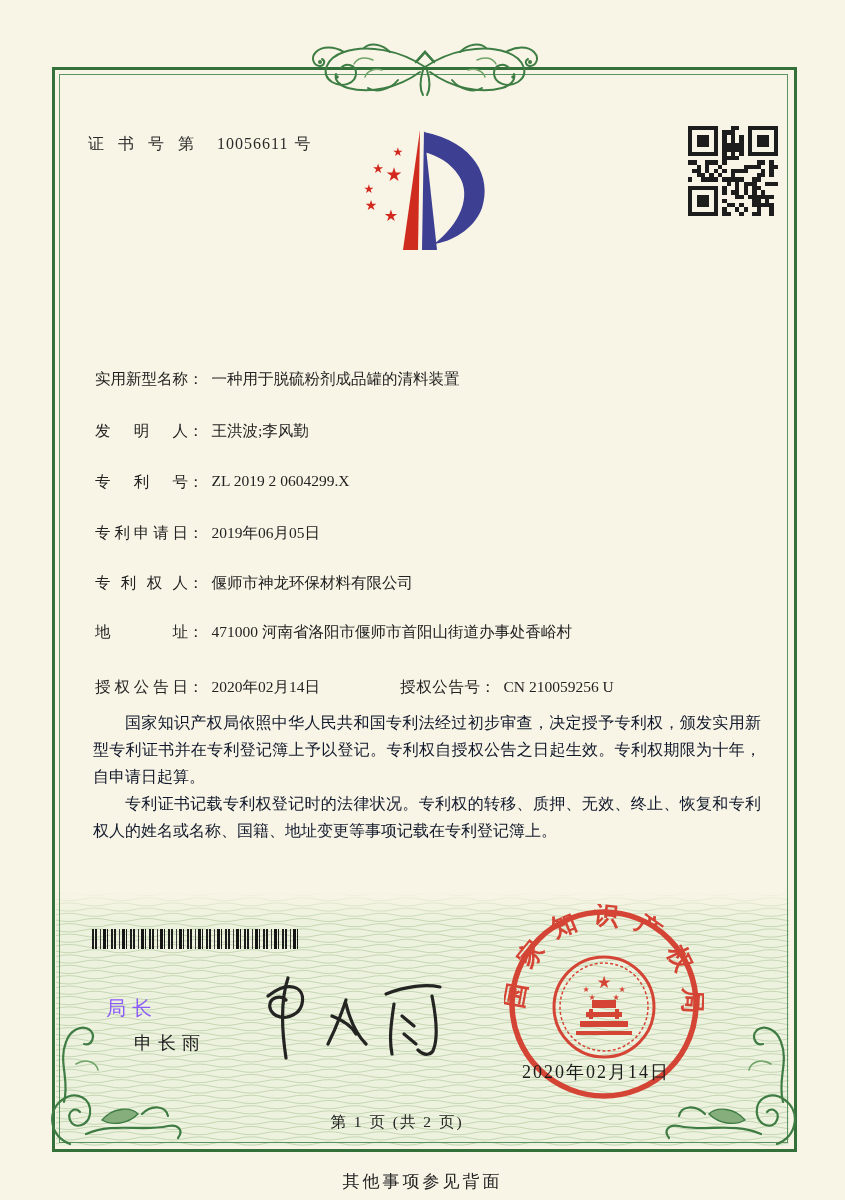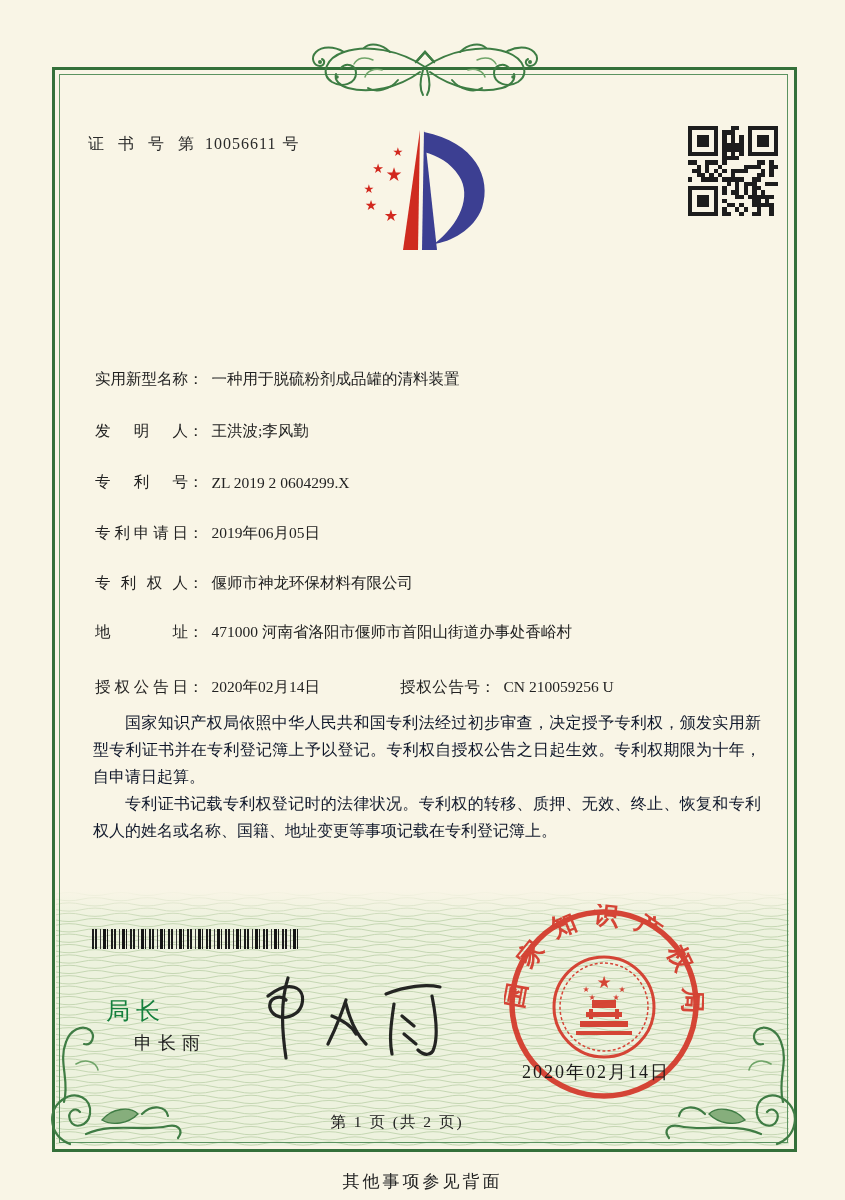--- a/index.html
+++ b/index.html
@@ -13,40 +13,40 @@
 
   
   .band{left:56px;top:890px;width:733px;height:256px;background:#edf2de;z-index:1;}
   .band-fade{left:0;top:0;width:733px;height:30px;background:linear-gradient(#f9f5e6,rgba(249,245,230,0));}
 
   .ornament-top{left:270px;top:40px;z-index:4;}
   .corner-flourish{z-index:4;}
 
   .cert-no{left:88px;top:134px;font-size:16px;color:#2a2a2a;z-index:5;}
   .cert-no .cjk{letter-spacing:5px;}
-  .cert-no .num{letter-spacing:1px;padding:0 2px;}
+  .cert-no .num{letter-spacing:1px;padding:0 2px;margin-left:12px;}
 
   .logo{left:340px;top:118px;z-index:5;}
   .qr{left:688px;top:126px;z-index:5;}
 
   .title{left:52px;top:250px;width:741px;margin:0;text-align:center;font-size:43px;font-weight:700;letter-spacing:8px;color:#171717;z-index:5;}
 
-  .field-row{left:95px;display:flex;align-items:center;font-size:15.5px;color:#222;z-index:5;white-space:nowrap;}
+  .field-row{left:95px;display:flex;align-items:flex-start;font-size:15.5px;color:#222;z-index:5;white-space:nowrap;}
   .flabel{display:inline-block;width:93px;text-align:justify;text-align-last:justify;}
   .fcolon{margin-right:8px;}
   .grant-group2{position:absolute;left:305px;display:flex;align-items:baseline;white-space:nowrap;}
   .grant-group2 .flabel{width:80px;}
 
   .paras{left:93px;top:709px;width:668px;font-size:16px;line-height:27px;color:#0f172a;text-align:justify;z-index:5;}
   .paras p{margin:0;text-indent:2em;}
 
   .barcode{left:92px;top:929px;width:206px;height:20px;z-index:5;
     background:repeating-linear-gradient(90deg,#1c1c1c 0 2px,rgba(0,0,0,0) 2px 3px,#1c1c1c 3px 5px,rgba(0,0,0,0) 5px 8px,#3a3a3a 8px 9px,rgba(0,0,0,0) 9px 11px,#141414 11px 14px,rgba(0,0,0,0) 14px 15px,#1c1c1c 15px 16px,rgba(0,0,0,0) 16px 19px);}
 
-  .officer-title{left:106px;top:995px;font-size:24px;letter-spacing:6px;color:#15803d;z-index:5;}
+  .officer-title{left:106px;top:995px;font-size:20px;letter-spacing:6px;color:#8b5cf6;z-index:5;}
   .officer-name{left:106px;top:1031px;font-size:18px;letter-spacing:6px;color:#1d1d1d;z-index:5;margin-left:28px;}
   .signature{left:228px;top:960px;z-index:6;}
 
   .seal{left:504px;top:904px;z-index:6;opacity:.93;}
   .seal-date{left:522px;top:1060px;font-size:18px;letter-spacing:2px;color:#1b1b1b;z-index:7;}
 
   .page-footer{left:52px;top:1112px;width:690px;text-align:center;font-size:15.5px;letter-spacing:2px;color:#222;z-index:5;}
   .back-note{left:52px;top:1170px;width:741px;text-align:center;font-size:17px;letter-spacing:3px;color:#222;z-index:5;}
 </style>
 </head>

